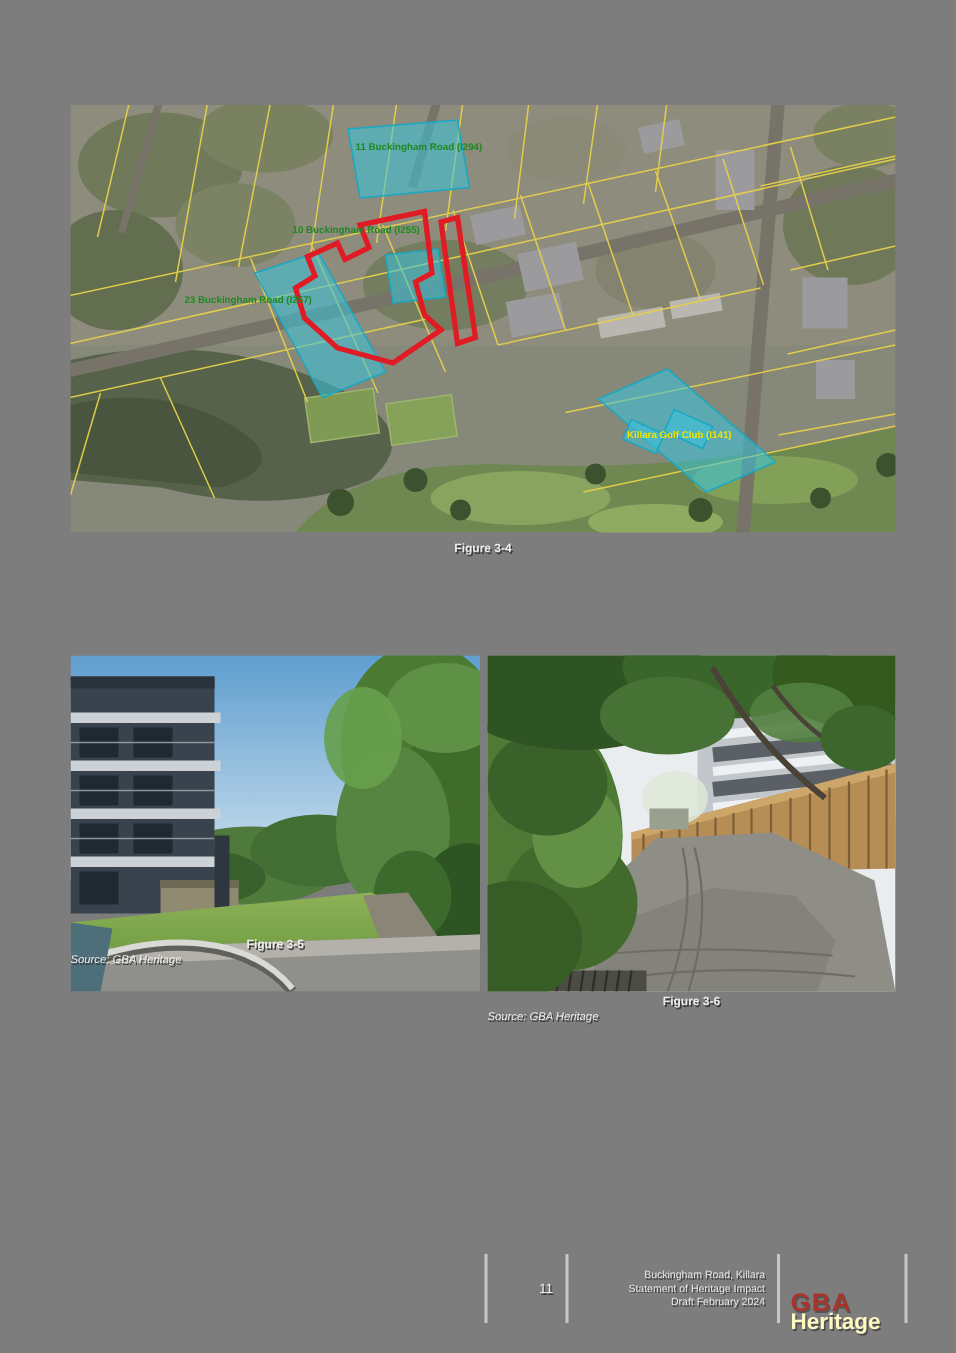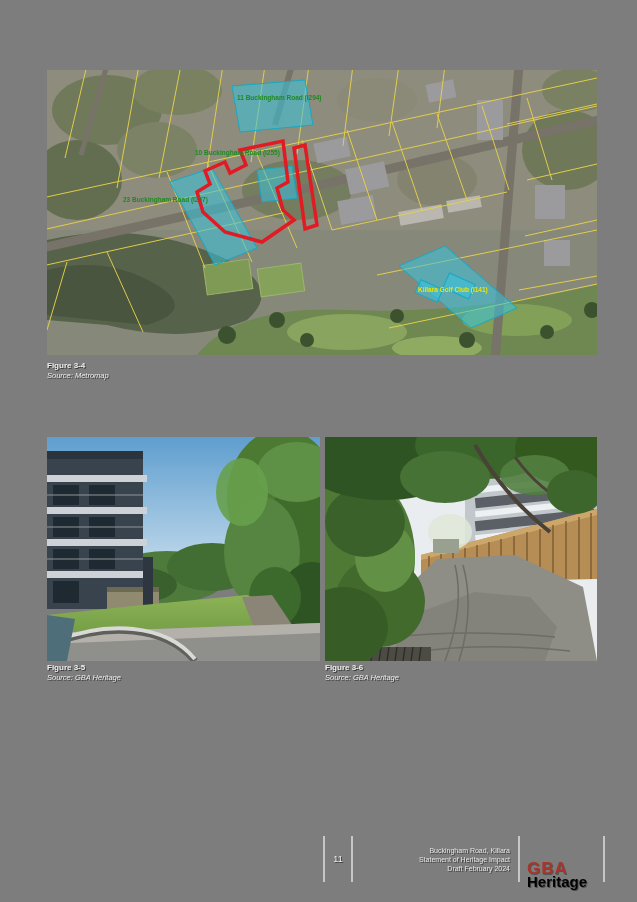--- a/index.html
+++ b/index.html
@@ -1,35 +1,35 @@
 <!DOCTYPE html>
 <html><head>
 <meta charset="utf-8">
 <style>
   html,body{margin:0;padding:0;background:#7d7d7d;}
   .canvas{position:relative;width:637px;height:902px;background:#7d7d7d;overflow:hidden;
           font-family:"Liberation Sans",sans-serif;}
   .abs{position:absolute;}
   
   .caption{color:#ededed;text-shadow:1px 1px 0 rgba(45,45,45,.85);}
-  .fig-heading{font-size:8px;font-weight:bold;margin:0 0 1px 0;}
+  .fig-heading{font-size:8px;font-weight:bold;margin:0 0 1px 0;text-align:center;}
   .fig-body{font-size:7.5px;line-height:9.5px;margin:0;}
   .fig-source{font-size:7.5px;line-height:9.5px;font-style:italic;margin:1px 0 0 0;}
   
   .footer{display:flex;align-items:stretch;height:46px;}
   .vbar{width:2px;background:#c7c7c7;align-self:stretch;}
   .pagenum{width:26px;display:flex;align-items:center;justify-content:center;
-           color:#ededed;font-size:9px;text-shadow:1px 1px 0 rgba(45,45,45,.8);}
+           color:#ededed;font-size:9px;text-shadow:1px 1px 0 rgba(45,45,45,.8);padding-left:26px;}
   .docmeta{flex:1;display:flex;flex-direction:column;justify-content:center;
            text-align:right;padding:0 8px;color:#e6e6e6;font-size:7px;line-height:9px;
            text-shadow:1px 1px 0 rgba(45,45,45,.8);}
   .logo{width:76px;display:flex;flex-direction:column;justify-content:center;padding-left:7px;margin-top:32px;}
   .logo-top{font-size:17px;font-weight:bold;letter-spacing:1px;color:#a8352c;line-height:15px;
             text-shadow:1px 1px 0 rgba(45,45,45,.5);}
-  .logo-bottom{font-size:15px;font-weight:bold;color:#000000;line-height:14px;margin-top:-1px;
+  .logo-bottom{font-size:15px;font-weight:bold;color:#fef9c3;line-height:14px;margin-top:-1px;
             text-shadow:1px 1px 0 rgba(45,45,45,.6);}
   .maplabel{font-size:6.5px;font-weight:bold;font-family:"Liberation Sans",sans-serif;}
 </style>
 </head>
 <body>
 
 <div class="canvas">
 
   <svg class="abs" style="left:47px;top:70px;" width="550" height="285" viewBox="0 0 550 285">
 
@@ -135,21 +135,20 @@
     </g>
 
     <text class="maplabel" x="190" y="30" fill="#1f8a1f">11 Buckingham Road (I294)</text>
     <text class="maplabel" x="148" y="85" fill="#1f8a1f">10 Buckingham Road (I255)</text>
     <text class="maplabel" x="76" y="132" fill="#1f8a1f">23 Buckingham Road (I257)</text>
     <text class="maplabel" x="371" y="222" fill="#f0e400">Killara Golf Club (I141)</text>
   </svg>
 
   <div class="abs caption" style="left:47px;top:361px;width:550px;">
     <p class="fig-heading">Figure 3-4</p>
-    <p class="fig-source">Source: Metromap</p>
   </div>
 
   <svg class="abs" style="left:47px;top:437px;" width="273" height="224" viewBox="0 0 273 224">
     <defs>
       <linearGradient id="skyL" x1="0" y1="0" x2="0" y2="1">
         <stop offset="0" stop-color="#5f9ecf"></stop>
           <stop offset="1" stop-color="#cfe2ef"></stop>
       </linearGradient>
       <linearGradient id="lawnL" x1="0" y1="0" x2="0" y2="1">
         <stop offset="0" stop-color="#8db257"></stop>
@@ -291,21 +290,21 @@
       <ellipse cx="210" cy="38" rx="35" ry="20" fill="#528040" opacity="0.9"></ellipse>
       <path d="M150,8 Q180,60 225,95" stroke="#4b4237" stroke-width="4" fill="none"></path>
       <path d="M190,20 Q215,55 250,70" stroke="#4b4237" stroke-width="3" fill="none"></path>
       <ellipse cx="250" cy="55" rx="28" ry="22" fill="#3c662c"></ellipse>
     </g>
 
     <ellipse cx="125" cy="95" rx="22" ry="18" fill="#dfe7d8" opacity="0.85"></ellipse>
     <rect x="108" y="102" width="26" height="14" fill="#9aa08f"></rect>
   </svg>
 
-  <div class="abs caption" style="left:47px;top:663px;width:273px;">
+  <div class="abs caption" style="left:47px;top:625px;width:273px;">
     <p class="fig-heading">Figure 3-5</p>
     <p class="fig-source">Source: GBA Heritage</p>
   </div>
 
   <div class="abs caption" style="left:325px;top:663px;width:272px;">
     <p class="fig-heading">Figure 3-6</p>
     <p class="fig-source">Source: GBA Heritage</p>
   </div>
 
   <div class="abs footer" style="left:323px;top:836px;width:282px;">

